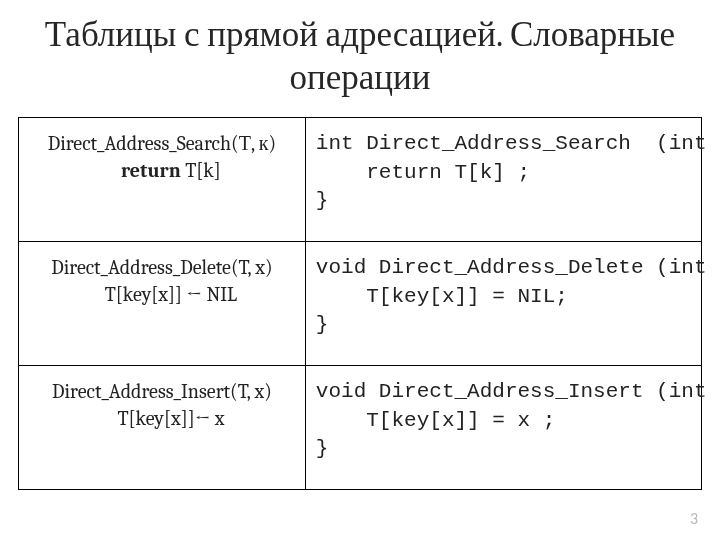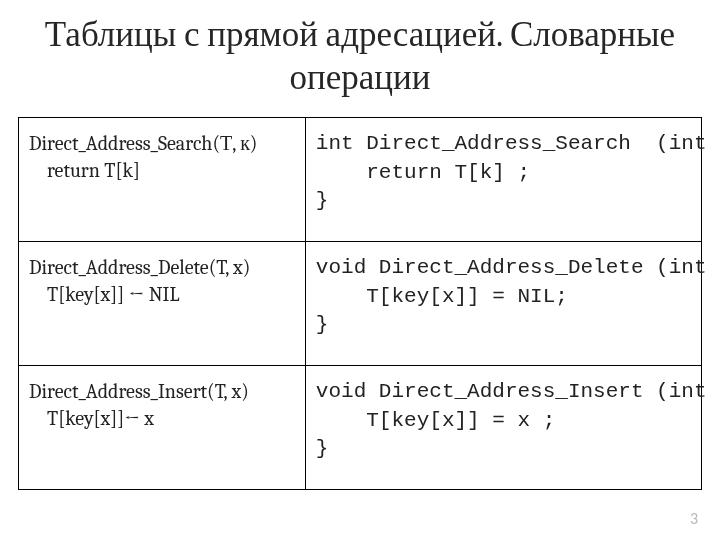--- a/index.html
+++ b/index.html
@@ -35,23 +35,24 @@
   table.ops col.right { width: 58%; }
   table.ops td {
     border: 1px solid #000;
     padding: 12px 10px 26px 10px;
     vertical-align: top;
     font-size: 20px;
     line-height: 1.35;
   }
   td .pseudo {
     font-family: Cambria, Georgia, "Times New Roman", serif;
+    text-align: center;
   }
   td .pseudo .indent { display: inline-block; padding-left: 18px; }
-  td .pseudo .kw { font-weight: 400; }
+  td .pseudo .kw { font-weight: 700; }
 
   td .code {
     font-family: "Courier New", Courier, monospace;
     font-size: 21px;
     white-space: pre;
   }
 
   .pagenum {
     position: absolute;
     right: 22px;

